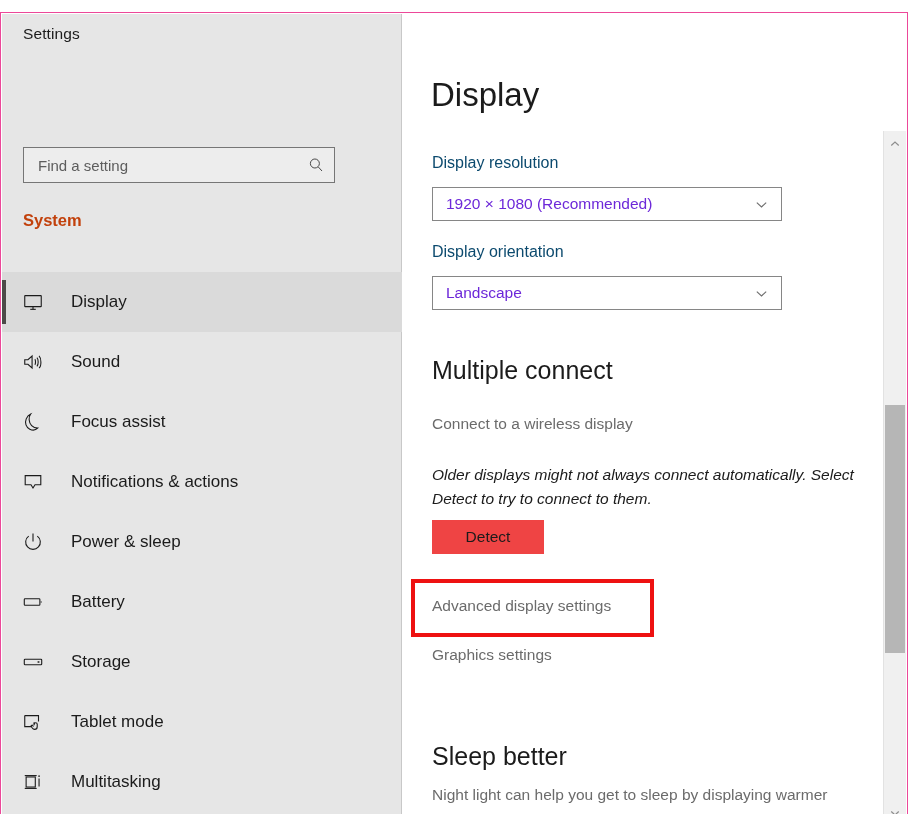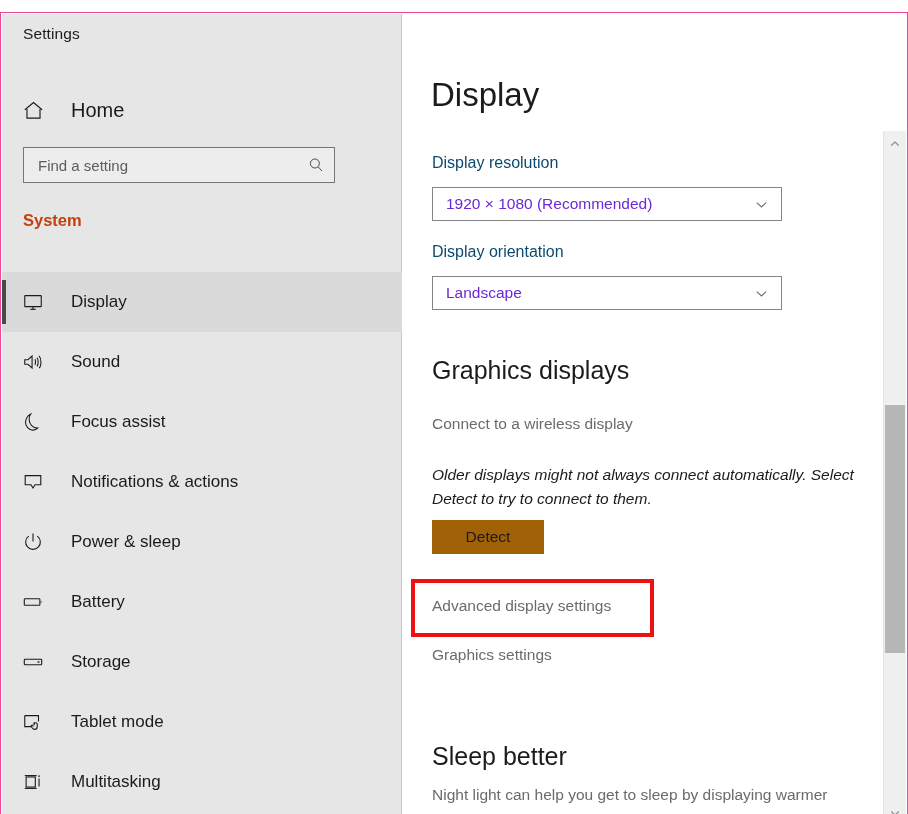--- a/index.html
+++ b/index.html
@@ -223,21 +223,21 @@
     font-size: 15.5px;
     color: #1b1b1b;
     line-height: 24px;
     font-style: italic;
   }
   .btn {
     position: absolute;
     left: 29px;
     min-width: 112px;
     height: 34px;
-    background: #a16207;
+    background: #ef4444;
     border: 0;
     font-family: "Liberation Sans", sans-serif;
     font-size: 15.5px;
     color: #1b1b1b;
     display: flex;
     align-items: center;
     justify-content: center;
     padding: 0 14px;
     box-sizing: border-box;
   }
@@ -296,29 +296,20 @@
 </style>
 </head>
 <body>
 
 <div class="window">
 
   <div class="sidebar">
 
     <div class="titlebar-text">Settings</div>
 
-    <div class="home-row">
-      <span class="home-icon">
-        <svg width="23" height="23" viewBox="0 0 24 24" fill="none" stroke="currentColor" stroke-width="1.2">
-          <path d="M3 11.2 12 3.6l9 7.6"></path>
-          <path d="M5.2 10.4V20h13.6v-9.6"></path>
-        </svg>
-      </span>
-      <span class="home-label">Home</span>
-    </div>
 
     <div class="search-box">
       <input class="search-input" type="text" placeholder="Find a setting" style="">
       <span class="search-icon">
         <svg width="18" height="18" viewBox="0 0 24 24" fill="none" stroke="currentColor" stroke-width="1.3">
           <circle cx="10.5" cy="10" r="6"></circle>
           <line x1="15" y1="14.6" x2="20" y2="20"></line>
         </svg>
       </span>
     </div>
@@ -462,21 +453,21 @@
     <div class="field-label" style="top:229px">Display orientation</div>
     <div class="combo" style="top:262px">
       <span class="combo-value">Landscape</span>
       <span class="combo-chevron">
         <svg width="15" height="15" viewBox="0 0 16 16" fill="none" stroke="currentColor" stroke-width="1.2">
             <path d="M3 6l5 4.6L13 6"></path>
           </svg>
       </span>
     </div>
 
-    <div class="subhead" style="top:342px">Graphics displays</div>
+    <div class="subhead" style="top:342px">Multiple connect</div>
 
     <div class="link" style="top:401px">Connect to a wireless display</div>
 
     <div class="body-text" style="top:449px">Older displays might not always connect automatically. Select Detect to try to connect to them.</div>
 
     <div class="btn" style="top:506px">Detect</div>
 
     <div class="link" style="top:583px">Advanced display settings</div>
 
     <div class="link" style="top:632px">Graphics settings</div>

